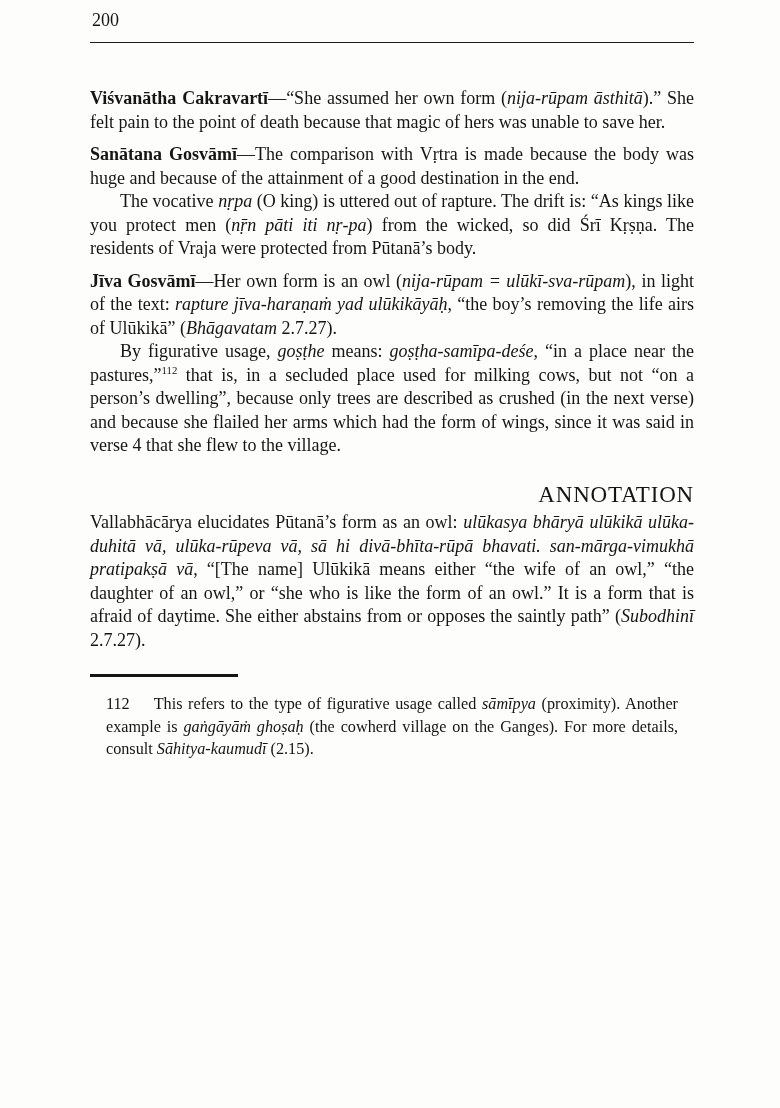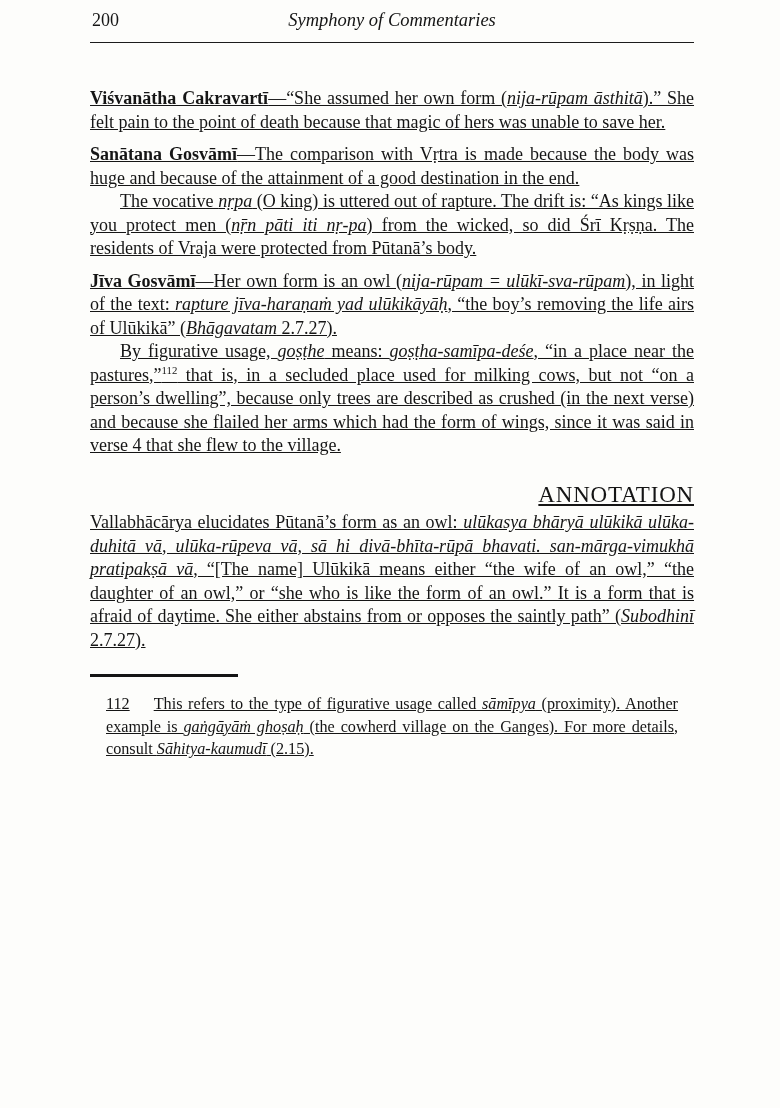--- a/index.html
+++ b/index.html
@@ -6,21 +6,20 @@
   .page {
     width: 780px;
     height: 1108px;
     box-sizing: border-box;
     background: #fdfdfb;
     color: #151515;
     font-family: "Liberation Serif", serif;
     position: relative;
     padding: 10px 86px 0 90px;
     overflow: hidden;
-    text-decoration: underline;
   }
   .header { position: relative; height: 26px; }
   .page-number { font-size: 18px; position: absolute; left: 2px; top: 0; }
   .running-title {
     position: absolute; left: 0; right: 0; top: 0;
     text-align: center; font-style: italic; font-size: 18.5px;
   }
   .header-rule {
     border: none; border-top: 1.6px solid #1c1c1c;
     margin: 6px 0 0 0;
@@ -56,21 +55,20 @@
   }
   .footnote p { margin: 16px; }
   .fn-num { margin-right: 24px; }
 </style>
 </head>
 <body>
 
 <div class="page">
   <div class="header">
     <span class="page-number">200</span>
-    <span class="running-title">Symphony of Commentaries</span>
   </div>
   <hr class="header-rule">
   <div class="body-text">
       <p class="para"><span class="bold">Viśvanātha Cakravartī</span><span>—“She assumed her own form (</span><span class="italic">nija-rūpam āsthitā</span><span>).” She felt pain to the point of death because that magic of hers was unable to save her.</span></p>
       <p class="para space-before"><span class="bold">Sanātana Gosvāmī</span><span>—The comparison with Vṛtra is made because the body was huge and because of the attainment of a good destination in the end.</span></p>
       <p class="para indent"><span>The vocative </span><span class="italic">nṛpa</span><span> (O king) is uttered out of rapture. The drift is: “As kings like you protect men (</span><span class="italic">nṝn pāti iti nṛ-pa</span><span>) from the wicked, so did Śrī Kṛṣṇa. The residents of Vraja were protected from Pūtanā’s body.</span></p>
       <p class="para space-before"><span class="bold">Jīva Gosvāmī</span><span>—Her own form is an owl (</span><span class="italic">nija-rūpam = ulūkī-sva-rūpam</span><span>), in light of the text: </span><span class="italic">rapture jīva-haraṇaṁ yad ulūkikāyāḥ</span><span>, “the boy’s removing the life airs of Ulūkikā” (</span><span class="italic">Bhāgavatam</span><span> 2.7.27).</span></p>
       <p class="para indent"><span>By figurative usage, </span><span class="italic">goṣṭhe</span><span> means: </span><span class="italic">goṣṭha-samīpa-deśe</span><span>, “in a place near the pastures,”</span><sup>112</sup><span> that is, in a secluded place used for milking cows, but not “on a person’s dwelling”, because only trees are described as crushed (in the next verse) and because she flailed her arms which had the form of wings, since it was said in verse 4 that she flew to the village.</span></p>
       <p class="heading"><span>ANNOTATION</span></p>
       <p class="para"><span>Vallabhācārya elucidates Pūtanā’s form as an owl: </span><span class="italic">ulūkasya bhāryā ulūkikā ulūka-duhitā vā, ulūka-rūpeva vā, sā hi divā-bhīta-rūpā bhavati. san-mārga-vimukhā pratipakṣā vā</span><span>, “[The name] Ulūkikā means either “the wife of an owl,” “the daughter of an owl,” or “she who is like the form of an owl.” It is a form that is afraid of daytime. She either abstains from or opposes the saintly path” (</span><span class="italic">Subodhinī</span><span> 2.7.27).</span></p>

